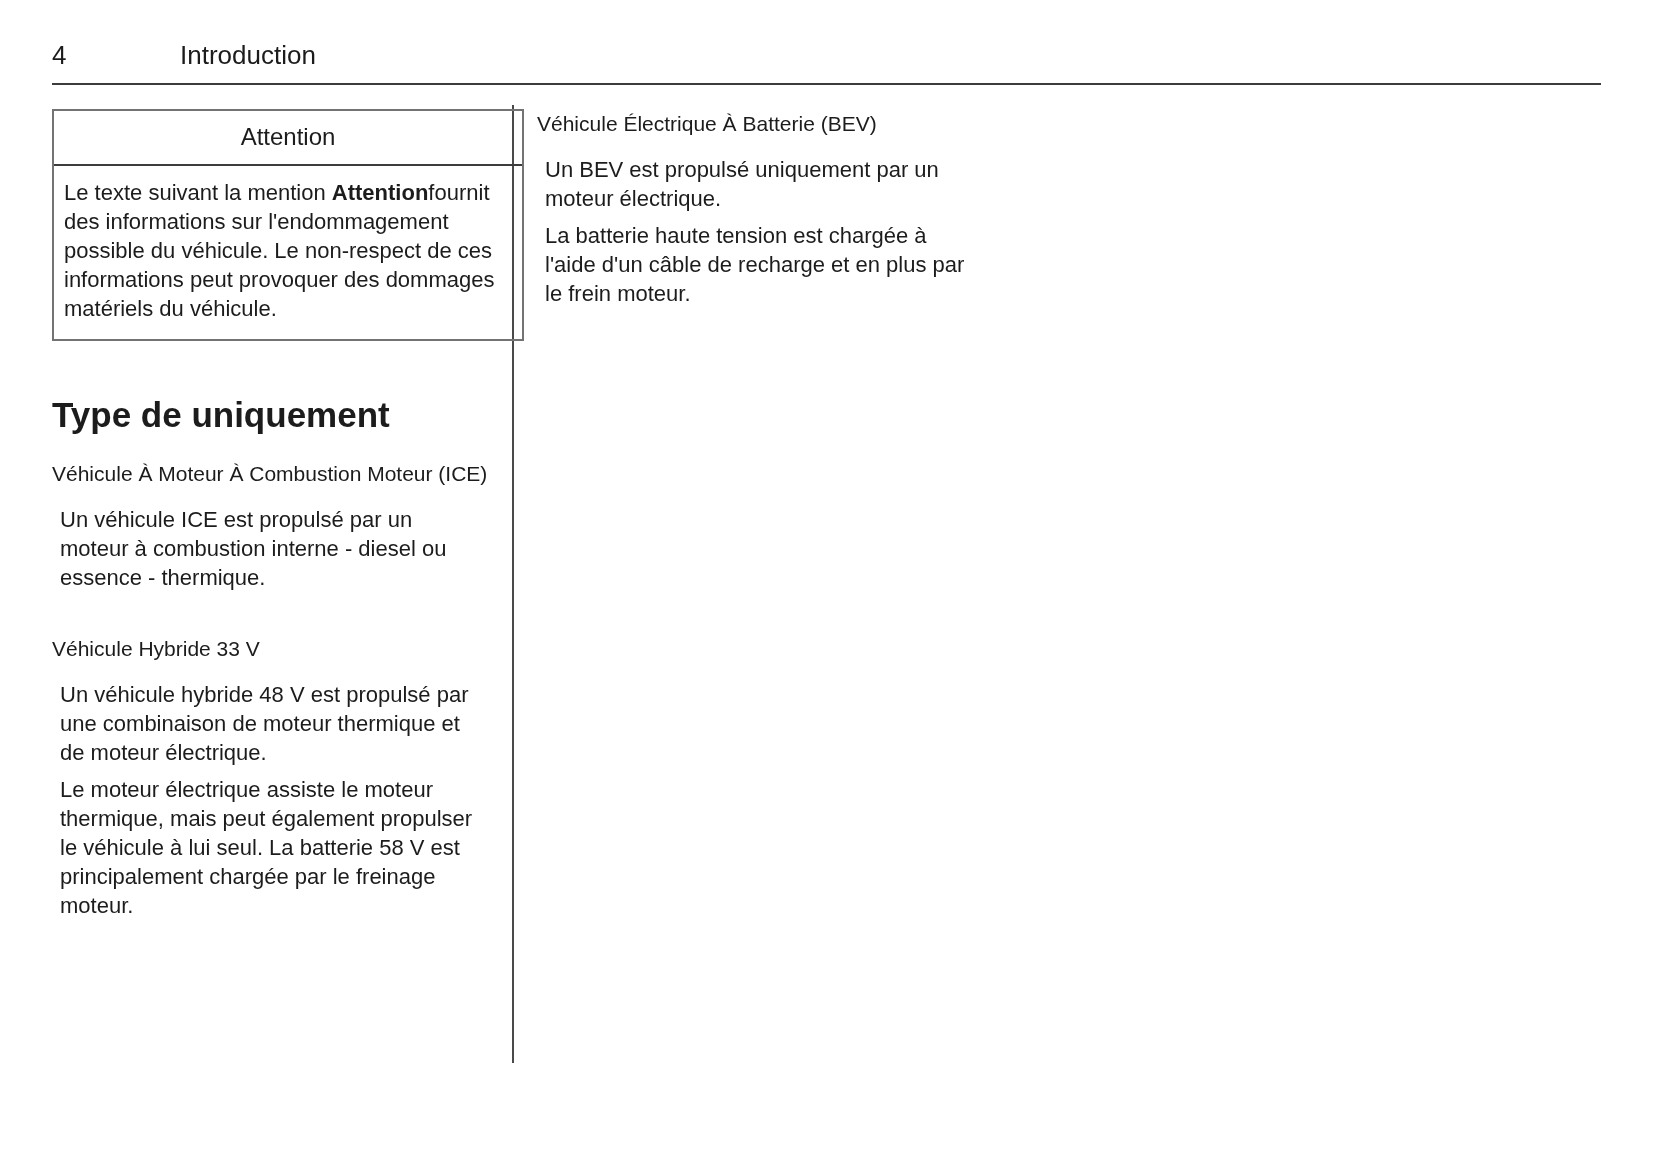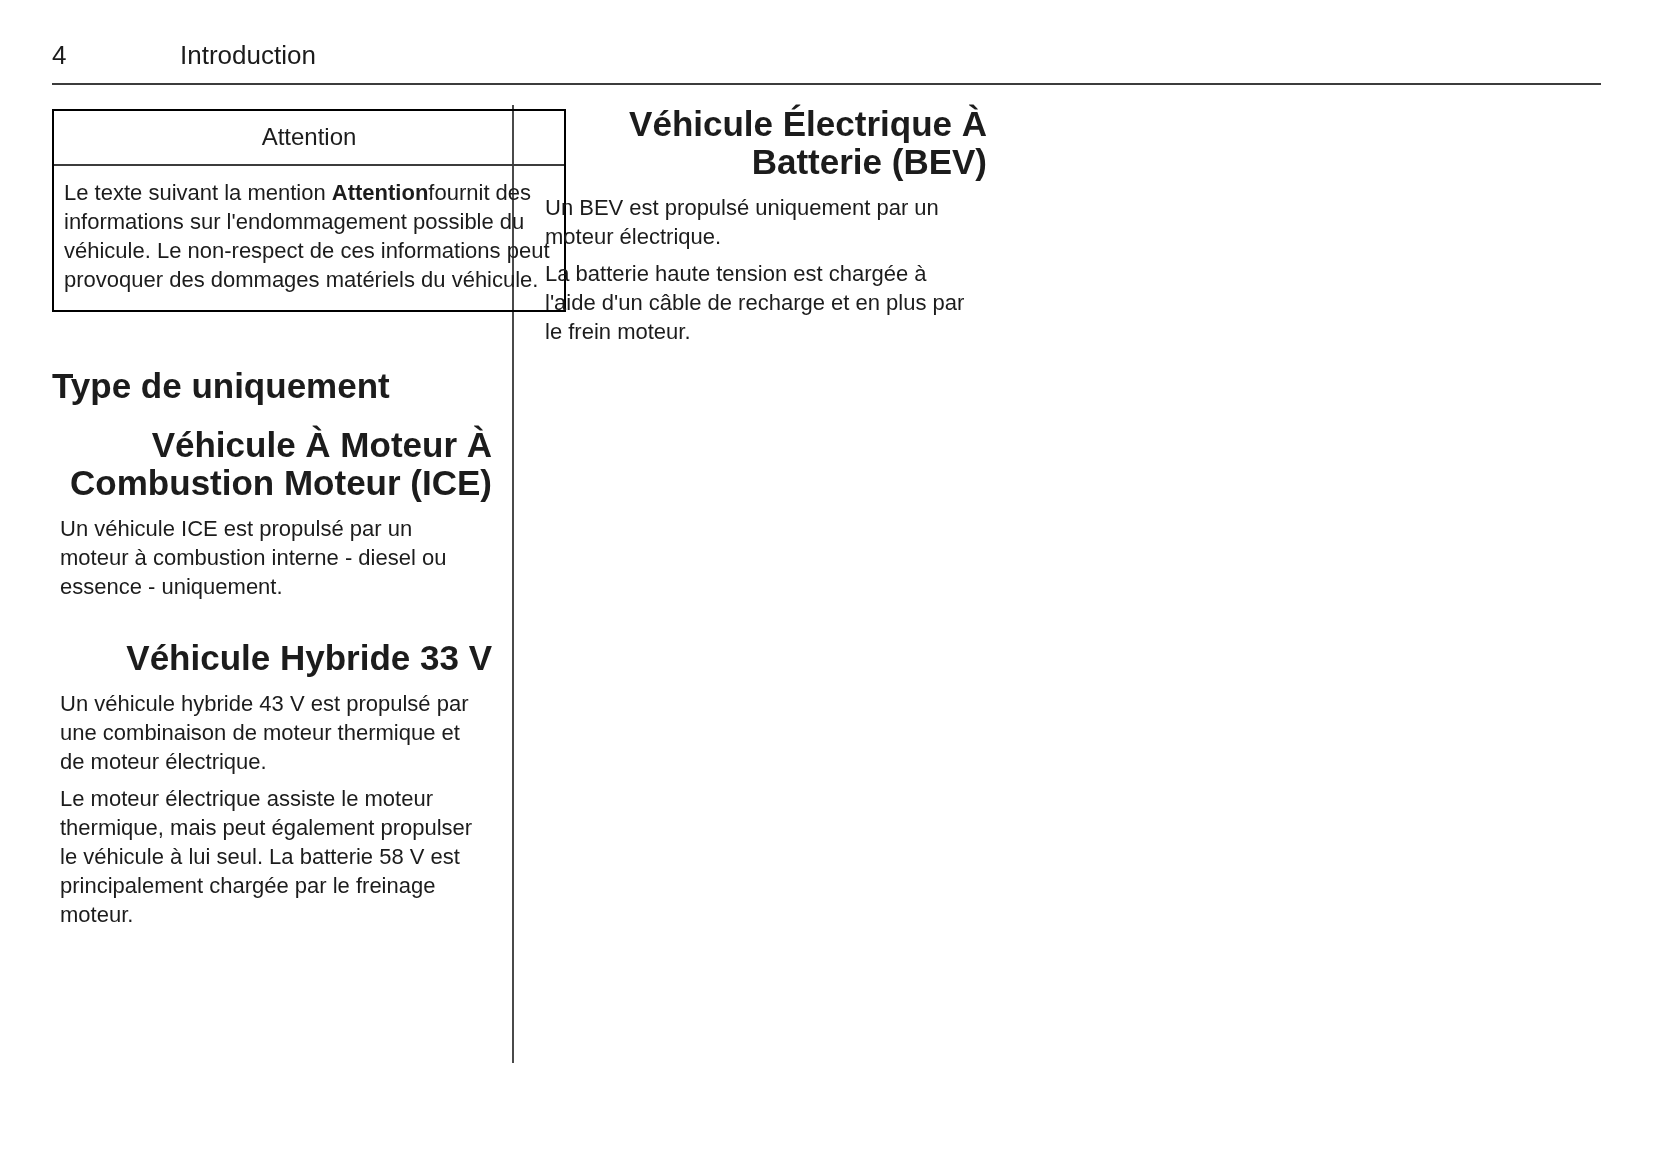--- a/index.html
+++ b/index.html
@@ -50,22 +50,22 @@
   }
   .col-divider {
     position: absolute;
     left: 460px;
     top: 0;
     width: 2px;
     height: 958px;
     background: #4a4a4a;
   }
   .attention-box {
-    border: 2px solid #000000;
-    width: 514px;
+    border: 2px solid #737373;
+    width: 472px;
     margin-top: 4px;
   }
   .attention-box .box-title {
     text-align: center;
     font-size: 24px;
     padding: 12px 0 13px 0;
     border-bottom: 2px solid #3c3c3c;
   }
   .attention-box .box-body {
     padding: 12px 11px 16px 10px;
@@ -73,25 +73,24 @@
     line-height: 29px;
   }
   .bold-inline { font-weight: bold; }
   h1.section-heading {
     font-size: 35px;
     font-weight: bold;
     margin: 54px 0 20px 0;
     line-height: 40px;
   }
   h2.sub-heading {
-    font-size: 35px;
-    font-weight: bold;
+    font-size: 21px;
+    font-weight: normal;
     margin: 38px 0 12px 0;
     line-height: 38px;
-    text-align: right;
   }
   h2.sub-heading.first { margin-top: 0; }
   p.body-text {
     font-size: 22px;
     line-height: 29px;
     margin: 8px;
   }
 </style>
 </head>
 <body>
@@ -113,24 +112,24 @@
       <div class="attention-box">
         <div class="box-title">Attention</div>
         <div class="box-body">
           <span>Le texte suivant la mention </span><span class="bold-inline">Attention</span><span>fournit des informations sur l'endommagement possible du véhicule. Le non-respect de ces informations peut provoquer des dommages matériels du véhicule.</span>
         </div>
       </div>
 
       <h1 class="section-heading">Type de uniquement</h1>
 
       <h2 class="sub-heading first">Véhicule À Moteur À Combustion Moteur (ICE)</h2>
-      <p class="body-text">Un véhicule ICE est propulsé par un moteur à combustion interne - diesel ou essence - uniquement.</p>
+      <p class="body-text">Un véhicule ICE est propulsé par un moteur à combustion interne - diesel ou essence - thermique.</p>
 
       <h2 class="sub-heading">Véhicule Hybride 33 V</h2>
-      <p class="body-text">Un véhicule hybride 43 V est propulsé par une combinaison de moteur thermique et de moteur électrique.</p>
+      <p class="body-text">Un véhicule hybride 48 V est propulsé par une combinaison de moteur thermique et de moteur électrique.</p>
       <p class="body-text">Le moteur électrique assiste le moteur thermique, mais peut également propulser le véhicule à lui seul. La batterie 58 V est principalement chargée par le freinage moteur.</p>
 
     </div>
 
     <div class="col-right">
 
       <h2 class="sub-heading first">Véhicule Électrique À Batterie (BEV)</h2>
       <p class="body-text">Un BEV est propulsé uniquement par un moteur électrique.</p>
       <p class="body-text">La batterie haute tension est chargée à l'aide d'un câble de recharge et en plus par le frein moteur.</p>
 

